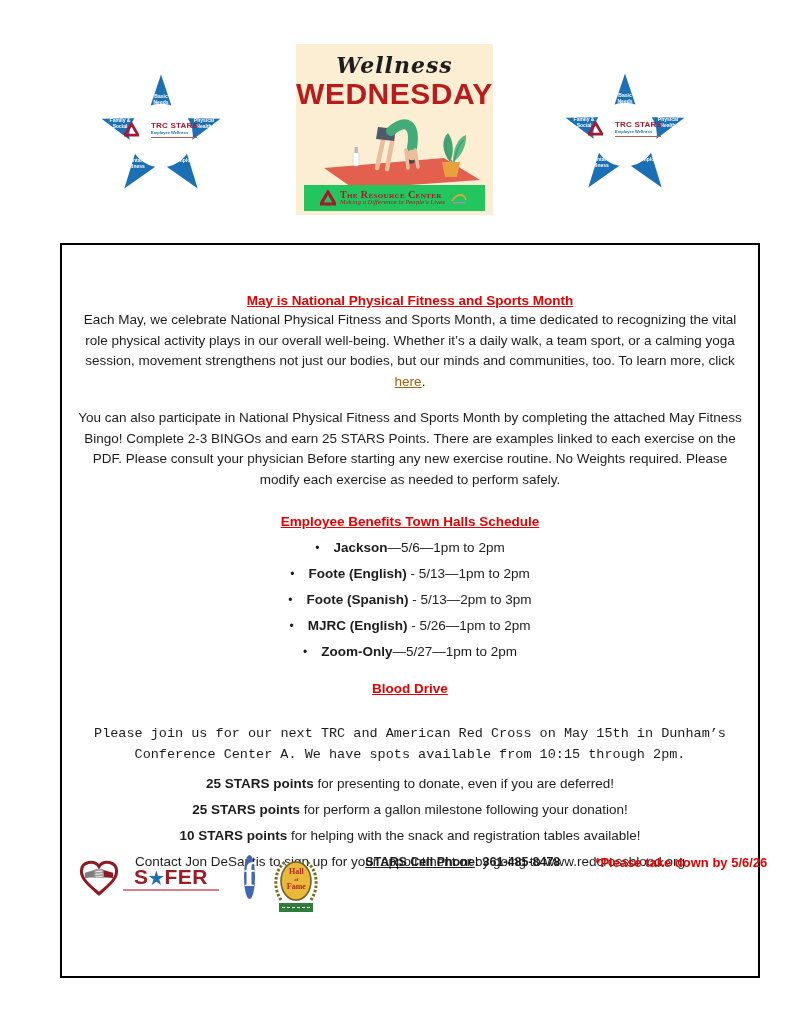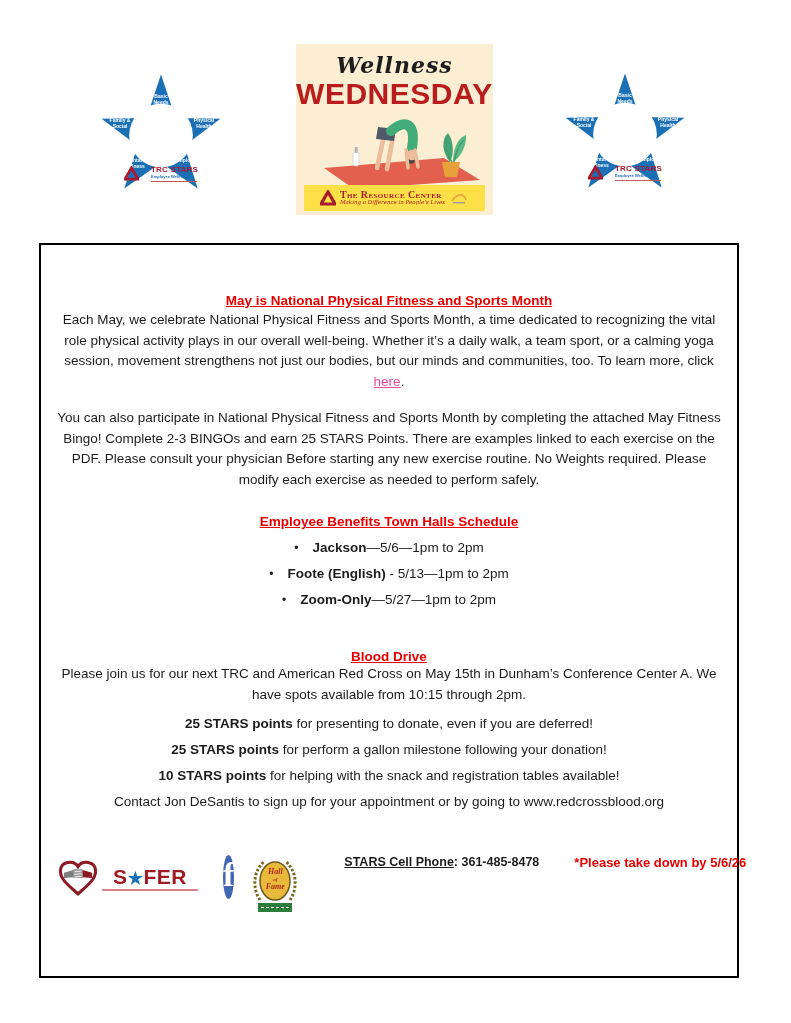--- a/index.html
+++ b/index.html
@@ -11,58 +11,58 @@
   .star-left{left:96px;top:73px;}
   .star-right{left:560px;top:72px;}
   .star svg.starshape{position:absolute;inset:0;}
   .slabel{position:absolute;color:#fff;font-weight:bold;font-size:5px;line-height:1.15;text-align:center;}
   .slabel span{display:block;}
   .sl-top{left:0;right:0;top:21px;}
   .sl-left{left:-2px;top:45px;width:52px;}
   .sl-right{right:-4px;top:45px;width:52px;}
   .sl-bl{left:12px;top:85px;width:52px;}
   .sl-br{right:10px;top:85px;width:52px;}
-  .scenter{position:absolute;left:24px;right:24px;top:48px;display:flex;align-items:center;justify-content:center;gap:12px;margin-top:44px;}
+  .scenter{position:absolute;left:24px;right:24px;top:48px;display:flex;align-items:center;justify-content:center;gap:12px;}
   .scenter .stxt{text-align:left;}
   .s-title{color:#a6192e;font-weight:bold;font-size:8px;letter-spacing:.2px;}
   .s-sub{color:#1a6fb5;font-size:4px;font-weight:bold;}
   .s-bar{width:46px;height:1px;background:#c05b5b;margin:2px auto 0;}
 
   .banner{position:absolute;left:296px;top:44px;width:197px;height:171px;background:#fbeed3;text-align:center;}
   .banner-script{font-family:"DejaVu Serif",serif;font-style:italic;font-weight:bold;font-size:22px;color:#1d1d1d;padding-top:8px;letter-spacing:1px;}
   .banner-main{font-size:30px;font-weight:bold;color:#b91c1c;letter-spacing:.5px;line-height:1.05;}
   .banner-art{display:block;margin:0 auto;}
-  .logo-strip{position:absolute;left:8px;right:8px;bottom:4px;height:26px;background:#fde047;display:flex;align-items:center;justify-content:center;gap:4px;}
+  .logo-strip{position:absolute;left:8px;right:8px;bottom:4px;height:26px;background:#22c55e;display:flex;align-items:center;justify-content:center;gap:4px;}
   .rc-text{text-align:left;line-height:1.05;}
   .rc-name{font-family:"Liberation Serif",serif;font-variant:small-caps;color:#a6192e;font-size:10px;font-weight:bold;letter-spacing:.4px;}
   .rc-tag{font-family:"DejaVu Serif",serif;font-style:italic;color:#a6192e;font-size:5.5px;}
 
   
-  .box{position:absolute;left:39px;top:243px;width:700px;height:735px;border:2px solid #000;box-sizing:border-box;padding:48px 12px 0;text-align:center;}
+  .box{position:absolute;left:60px;top:243px;width:700px;height:735px;border:2px solid #000;box-sizing:border-box;padding:48px 12px 0;text-align:center;}
   .rh{color:#e60000;font-weight:bold;text-decoration:underline;font-size:13.5px;}
   .para{font-size:13.5px;line-height:20.5px;margin:2px 2px 0;}
   .mt16{margin-top:16px;}
   .h2m{margin-top:24px;}
-  .h3m{margin-top:42px;}
+  .h3m{margin-top:22px;}
   .list{margin-top:10px;}
   .li{font-size:13.5px;margin:11px 0;}
   .li .bullet{display:inline-block;margin-right:14px;font-size:12px;}
   .pt{font-size:13.5px;margin:11px 0;}
-  .intro{margin-top:0;}
-  .link{color:#ec4899;text-decoration:underline;cursor:pointer;}
+  .intro{margin-top:28px;font-family:Liberation Mono, monospace;}
+  .link{color:#a16207;text-decoration:underline;cursor:pointer;}
 
   
   .box-footer{position:absolute;left:2px;right:2px;top:610px;display:flex;align-items:flex-start;}
   .safer{margin-left:13px;display:flex;align-items:center;width:142px;}
   .safer-text{margin-left:2px;}
   .safer-word{font-weight:bold;font-size:21px;color:#9e1b24;letter-spacing:.5px;line-height:1;}
   .safer-star{color:#1a6fb5;font-size:17px;}
   .safer-bar{width:96px;height:2px;background:#c56; opacity:.75;margin-top:2px;}
   .fb{margin-left:25px;width:44px;height:44px;border-radius:50%;background:#4267b2;color:#fff;display:flex;align-items:center;justify-content:center;font-weight:bold;font-size:34px;font-family:"Liberation Serif",serif;line-height:1;padding-bottom:4px;box-sizing:border-box;}
-  .hof{margin-left:17px;position:relative;width:48px;height:64px;font-style:italic;}
+  .hof{margin-left:17px;position:relative;width:48px;height:64px;}
   .hof-txt{position:absolute;left:0;right:0;top:13px;text-align:center;color:#b0291f;font-family:"Liberation Serif",serif;font-weight:bold;line-height:1;}
   .hof-l1,.hof-l3{font-size:8px;display:block;}
   .hof-l2{font-size:5px;display:block;margin:1px 0;}
   .phone{margin-left:45px;font-size:12.5px;font-weight:bold;white-space:nowrap;}
   .phone .u{text-decoration:underline;}
   .note{margin-left:35px;font-size:13px;font-weight:bold;color:#e60000;white-space:nowrap;}
   b{font-weight:bold;}
 </style>
 </head>
 <body>
@@ -184,20 +184,22 @@
 
   <div class="para"><span>Each May, we celebrate National Physical Fitness and Sports Month, a time dedicated to recognizing the vital role physical activity plays in our overall well-being. Whether it’s a daily walk, a team sport, or a calming yoga session, movement strengthens not just our bodies, but our minds and communities, too. To learn more, click </span><span class="link">here</span><span>.</span></div>
 
   <div class="para mt16">You can also participate in National Physical Fitness and Sports Month by completing the attached May Fitness Bingo! Complete 2-3 BINGOs and earn 25 STARS Points. There are examples linked to each exercise on the PDF. Please consult your physician Before starting any new exercise routine. No Weights required. Please modify each exercise as needed to perform safely.</div>
 
   <div class="rh h2m">Employee Benefits Town Halls Schedule</div>
 
   <div class="list">
     <div class="li"><span class="bullet">•</span><b>Jackson</b><span>—5/6—1pm to 2pm</span></div>
     <div class="li"><span class="bullet">•</span><b>Foote (English)</b><span> - 5/13—1pm to 2pm</span></div>
+    <div class="li"><span class="bullet">•</span><b>Foote (Spanish)</b><span> - 5/13—2pm to 3pm</span></div>
+    <div class="li"><span class="bullet">•</span><b>MJRC (English)</b><span> - 5/26—1pm to 2pm</span></div>
     <div class="li"><span class="bullet">•</span><b>Zoom-Only</b><span>—5/27—1pm to 2pm</span></div>
   </div>
 
   <div class="rh h3m">Blood Drive</div>
 
   <div class="para intro">Please join us for our next TRC and American Red Cross on May 15th in Dunham’s Conference Center A. We have spots available from 10:15 through 2pm.</div>
 
   <div class="pt"><b>25 STARS points</b><span> for presenting to donate, even if you are deferred!</span></div>
   <div class="pt"><b>25 STARS points</b><span> for perform a gallon milestone following your donation!</span></div>
   <div class="pt"><b>10 STARS points</b><span> for helping with the snack and registration tables available!</span></div>

